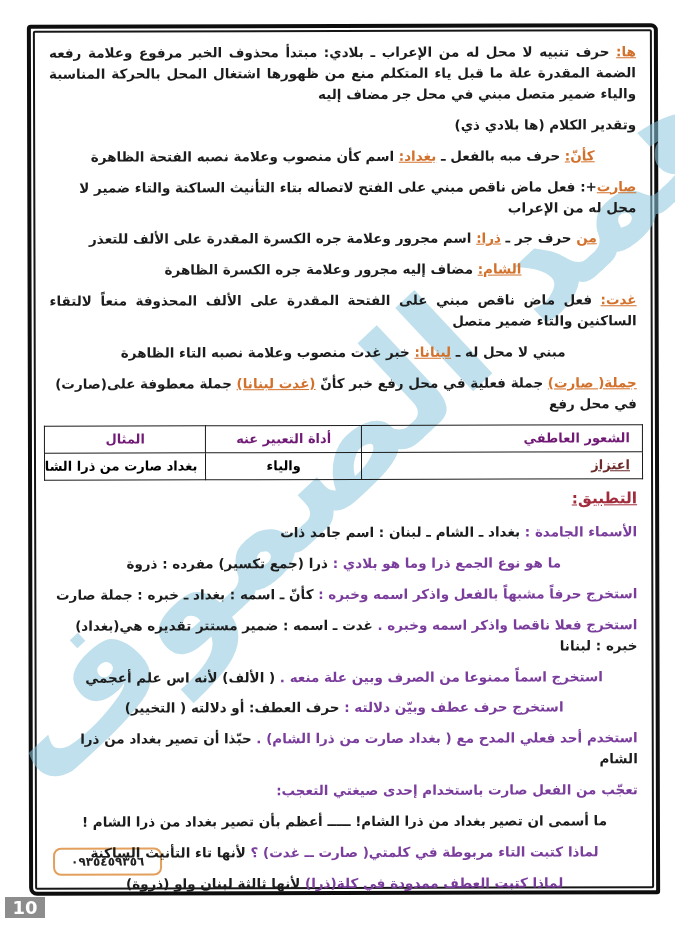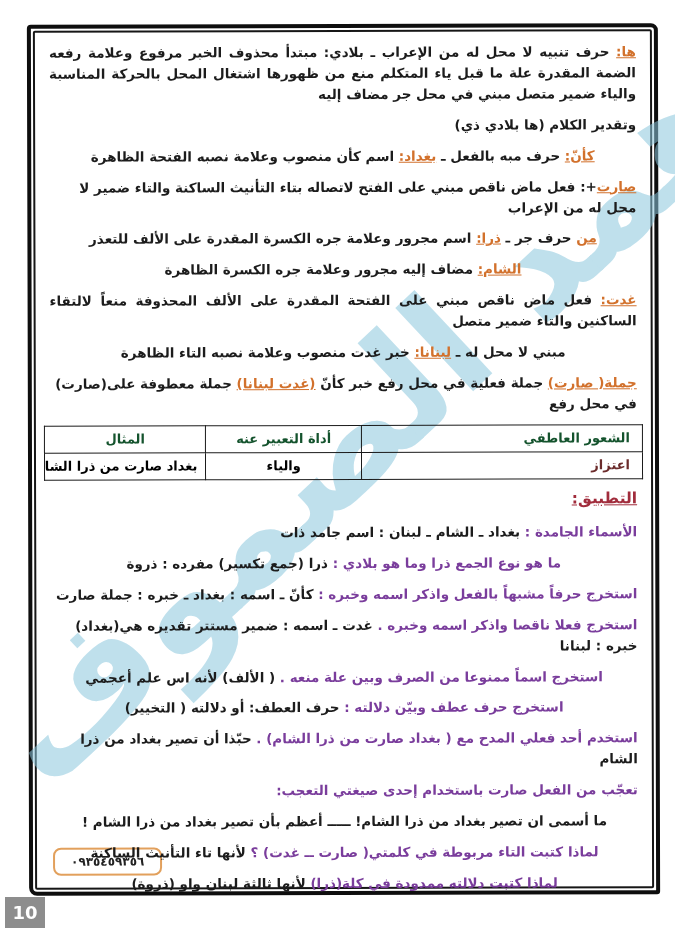--- a/index.html
+++ b/index.html
@@ -35,35 +35,35 @@
   .q{color:#7a3d9c;}
   .a{color:#1c1c1c;}
   table{
     width:calc(100% + 12px);margin:2px -6px 10px;border-collapse:collapse;
     table-layout:fixed;
   }
   th,td{
     border:1.5px solid #1b1b1b;padding:2px 8px;font-size:13px;font-weight:bold;
     height:22px;overflow:hidden;white-space:nowrap;
   }
-  th{color:#14532d;}
+  th{color:#701a75;}
   th.c1,td.c1{text-align:right;padding-right:12px;}
   th.c2,td.c2,th.c3,td.c3{text-align:center;}
-  td.emotion{color:#6b2b2b;}
+  td.emotion{color:#6b2b2b;text-decoration:underline;}
   .app-title{
     color:#a12c3c;font-size:15.5px;font-weight:bold;text-decoration:underline;
     text-align:right;margin:4px 0 14px;
   }
   .phone-box{
     position:absolute;left:16px;bottom:12px;border:2px solid #e2a05c;
     border-radius:8px;padding:5px 16px;font-size:12px;font-weight:bold;
     color:#222;letter-spacing:2px;background:#fff;direction:ltr;
   }
   .page-badge{
-    position:absolute;left:5px;top:897px;width:40px;height:31px;
+    position:absolute;left:5px;top:897px;width:40px;height:21px;
     background:#8d8d8d;color:#ffffff;font-size:18px;font-weight:bold;
     display:flex;align-items:center;justify-content:center;z-index:2;
   }
 </style>
 </head>
 <body>
 
 <div class="frame-outer">
   <div class="frame-inner">
     <div class="watermark">همد الصموف</div>
@@ -107,20 +107,20 @@
           <div class="line align-right"><span class="q">الأسماء الجامدة : </span><span class="a">بغداد ـ الشام ـ لبنان : اسم جامد ذات</span></div>
           <div class="line align-center"><span class="q">ما هو نوع الجمع ذرا وما هو بلادي : </span><span class="a">ذرا (جمع تكسير) مفرده : ذروة</span></div>
           <div class="line align-right"><span class="q">استخرج حرفاً مشبهاً بالفعل واذكر اسمه وخبره : </span><span class="a">كأنّ ـ اسمه : بغداد ـ خبره : جملة صارت</span></div>
           <div class="line align-right"><span class="q">استخرج فعلا ناقصا واذكر اسمه وخبره . </span><span class="a">غدت ـ اسمه : ضمير مستتر تقديره هي(بغداد) خبره : لبنانا</span></div>
           <div class="line align-center"><span class="q">استخرج اسماً ممنوعا من الصرف وبين علة منعه . </span><span class="a">( الألف) لأنه اس علم أعجمي</span></div>
           <div class="line align-center"><span class="q">استخرج حرف عطف وبيّن دلالته : </span><span class="a">حرف العطف: أو دلالته ( التخيير)</span></div>
           <div class="line align-right"><span class="q">استخدم أحد فعلي المدح مع ( بغداد صارت من ذرا الشام) . </span><span class="a">حبّذا أن تصير بغداد من ذرا الشام</span></div>
           <div class="line align-right"><span class="q">تعجّب من الفعل صارت باستخدام إحدى صيغتي التعجب:</span></div>
           <div class="line align-center"><span class="a">ما أسمى ان تصير بغداد من ذرا الشام! ـــــ أعظم بأن تصير بغداد من ذرا الشام !</span></div>
           <div class="line align-center"><span class="q">لماذا كتبت التاء مربوطة في كلمتي( صارت ــ غدت) ؟ </span><span class="a">لأنها تاء التأنيث الساكنة</span></div>
-          <div class="line align-center"><span class="q">لماذا كتبت دلالته ممدودة في كلة(ذرا) </span><span class="a">لأنها ثالثة لبنان واو (ذروة)</span></div>
+          <div class="line align-center"><span class="q">لماذا كتبت العطف ممدودة في كلة(ذرا) </span><span class="a">لأنها ثالثة لبنان واو (ذروة)</span></div>
         </div>
     </div>
     <div class="phone-box">٠٩٣٥٤٥٩٣٥٦</div>
   </div>
 </div>
 
 <div class="page-badge">10</div>
 
 </body></html>

